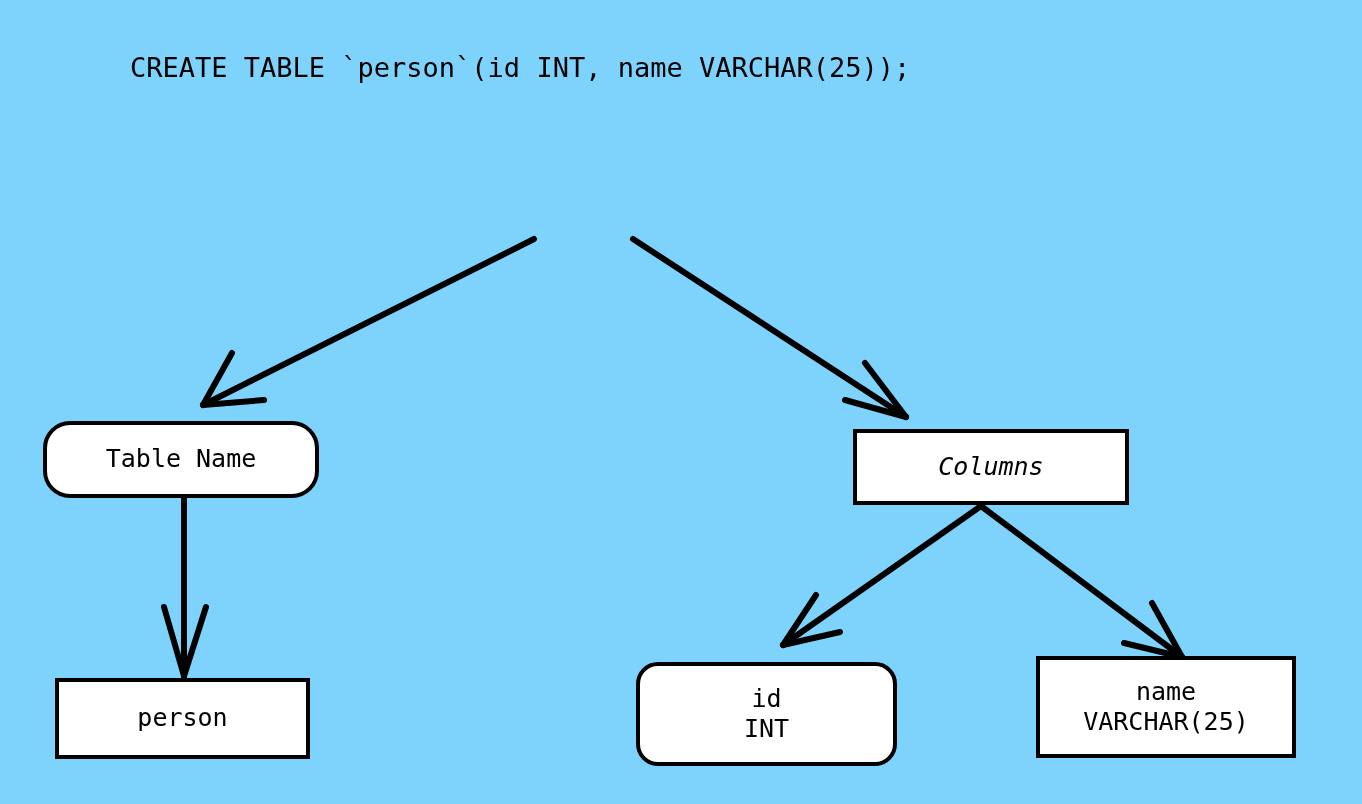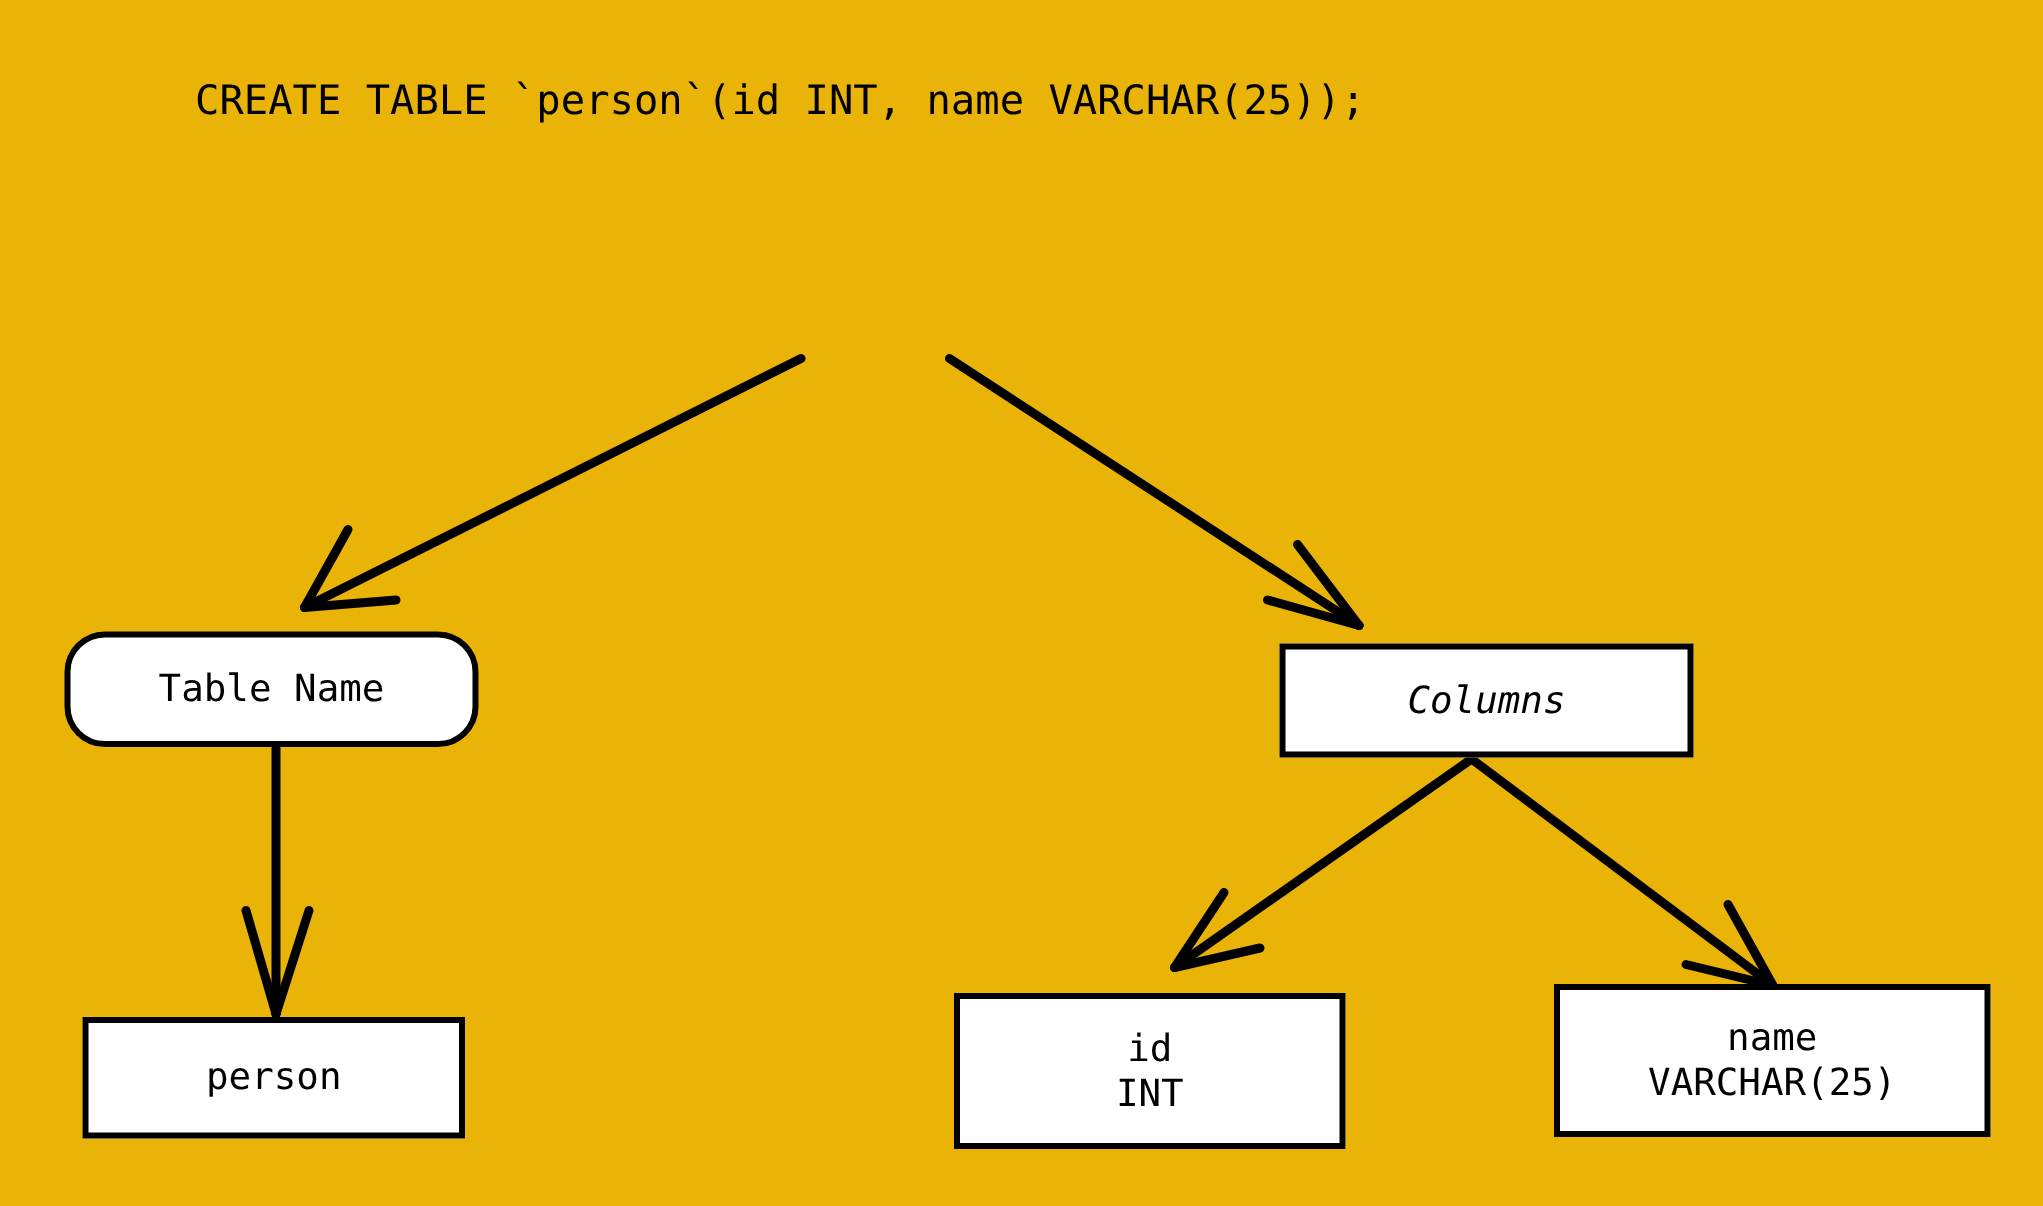--- a/index.html
+++ b/index.html
@@ -9,21 +9,21 @@
     background: #ffffff;
   }
   body {
     font-family: "DejaVu Sans Mono", "Liberation Mono", monospace;
     color: #000000;
   }
   #canvas {
     position: relative;
     width: 1362px;
     height: 804px;
-    background: #eab308;
+    background: #7dd3fc;
     overflow: hidden;
   }
   #edges {
     position: absolute;
     left: 0;
     top: 0;
     width: 1362px;
     height: 804px;
     pointer-events: none;
   }
@@ -87,25 +87,26 @@
     width: 255px;
     height: 81px;
     font-size: 25px;
   }
   #node-col-id {
     left: 636px;
     top: 662px;
     width: 261px;
     height: 104px;
     font-size: 25px;
+    border-radius: 22px;
   }
   #node-col-name {
     left: 1036px;
     top: 656px;
-    width: 291px;
+    width: 260px;
     height: 102px;
     font-size: 25px;
   }
 </style>
 </head>
 <body>
 
 <div id="canvas">
 
   <div class="title-text" id="title-statement">CREATE TABLE `person`(id INT, name VARCHAR(25));</div>

